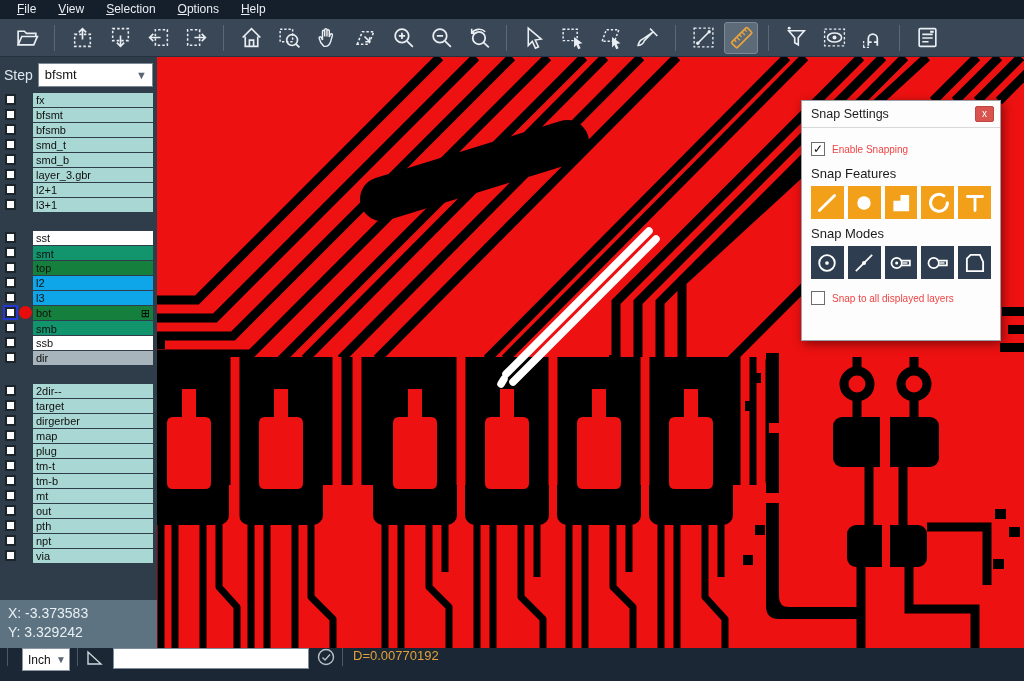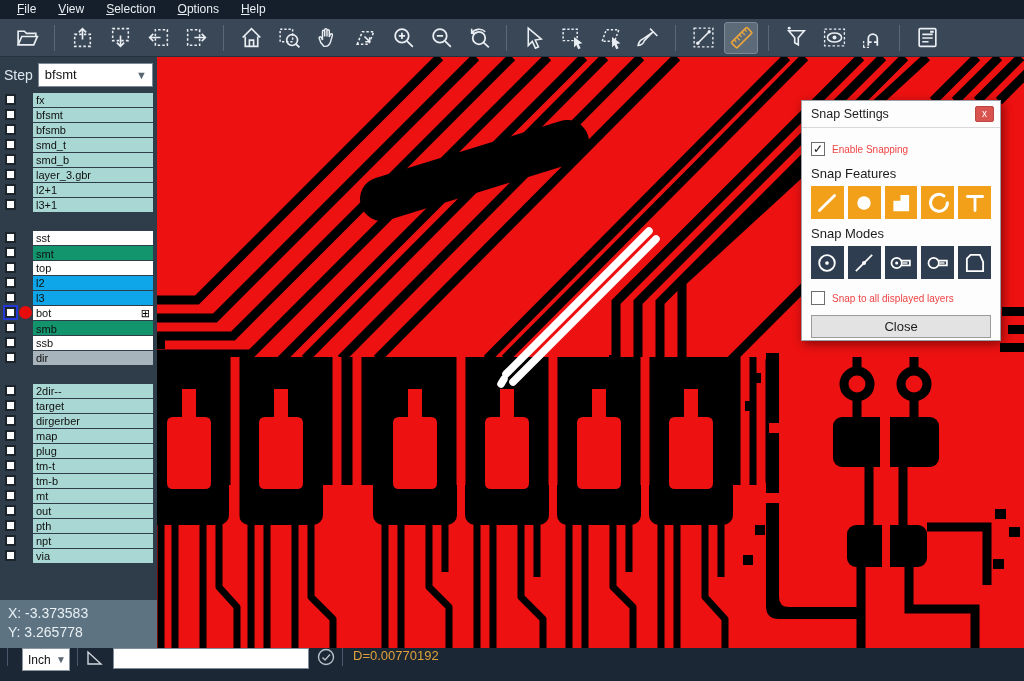--- a/index.html
+++ b/index.html
@@ -40,21 +40,21 @@
   .layer-row { height:15px; display:flex; align-items:center; position:relative; }
   .lr-boxcell { width:20px; display:flex; justify-content:center; flex:none; }
   .lr-box { width:11px; height:11px; background:#fff; border:2px solid #1c242c; }
   .lr-boxsel { outline:2px solid #2438d8; }
   .lr-dot { width:13px; height:13px; border-radius:50%; background:#e80c0c;
             position:absolute; left:19px; top:1px; }
   .lr-bar { margin-left:13px; width:120px; height:14px; font-size:11px; color:#101010;
             display:flex; align-items:center; padding:0 3px; justify-content:space-between; }
   .lr-grid { font-size:11px; line-height:10px; color:#000; }
   .c-cyan { background:#a9d8d4; } .c-white { background:#ffffff; }
-  .c-green { background:#12946c;align-items:flex-end; } .c-amber { background:#ffffff; }
+  .c-green { background:#12946c;align-items:flex-end; } .c-amber { background:#15803d; }
   .c-gold { background:#0ea5e9; } .c-gray { background:#a8b4bc; }
 
   .coords-panel { position:absolute; left:0; top:600px; width:157px; height:48px;
                   background:#5d7382; color:#e9f0f4; font-size:14px; padding:4px 8px; }
   .coords-panel div { line-height:19px; }
 
   
   .canvas { position:absolute; left:157px; top:57px; width:867px; height:591px;
             background:#ee1111; }
   .canvas svg { display:block; width:867px; height:591px; }
@@ -508,21 +508,21 @@
             <div class="lr-bar c-cyan">
               <span>via</span>
             </div>
           </div>
         </div>
       </div>
   </div>
 
   <div class="coords-panel">
     <div>X: -3.373583</div>
-    <div>Y: 3.265778</div>
+    <div>Y: 3.329242</div>
   </div>
 
   <div class="canvas">
     <svg viewBox="0 0 867 591" preserveAspectRatio="none">
       <rect x="0" y="0" width="867" height="591" fill="#ee1111"></rect>
 
       <g stroke="#000" stroke-width="9" fill="none">
         <path d="M0 243 H40 L283 0"></path>
         <path d="M0 261 H58 L319 0"></path>
         <path d="M0 279 H76 L355 0"></path>
@@ -734,21 +734,20 @@
             <svg viewBox="0 0 24 24">
               <path d="M4.5 19.5 V8 l3.5-3.5 h8.5 l3 6.5 v8.5 z" fill="none" stroke="#fff" stroke-width="1.7"></path>
             </svg>
           </div>
         </div>
       <div class="dlg-check" style="margin-top:12px">
         <span class="box"></span>
         <span class="lbl">Snap to all displayed layers</span>
       </div>
     </div>
-    <div class="dlg-closebtn">Close</div>
   </div>
 
   <div class="bottombar">
     <div class="bb-sep"></div>
     <div class="unit-select">
       <span>Inch</span>
       <span class="chev">▼</span>
     </div>
     <div class="bb-sep"></div>
     <svg class="angle-icon" viewBox="0 0 20 20">

